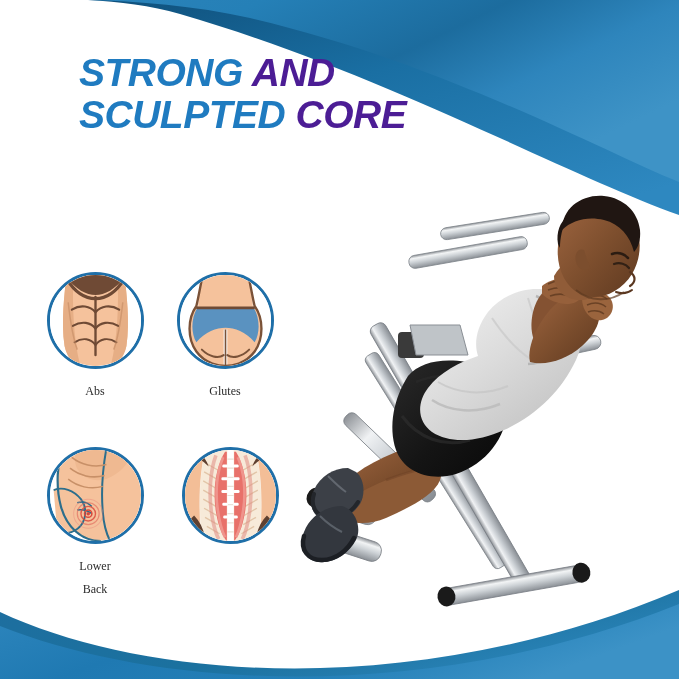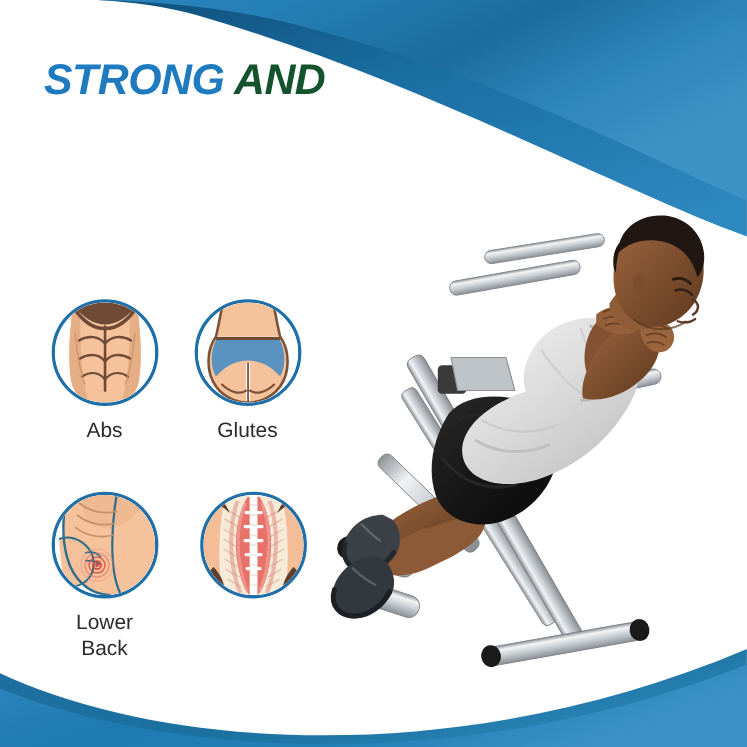--- a/index.html
+++ b/index.html
@@ -27,22 +27,22 @@
     left:40px; top:52px;
     width:430px;
     font-size:39px;
     line-height:42px;
     font-weight:bold;
     font-style:italic;
     letter-spacing:-0.5px;
     font-family:"Liberation Sans", sans-serif;
   }
   .hl-line { white-space:nowrap; display:block; }
-  .hl-blue { color:#1F7BC0; }
-  .hl-dark { color:#14532d; }
+  .hl-blue { color:#1F7BC0;margin-left:39px; }
+  .hl-dark { color:#4c1d95; }
 
   
   .subtitle {
     position:absolute;
     left:37px; top:170px;
     width:300px;
     font-size:20.5px;
     line-height:28px;
     color:#2b2b2b;
     font-weight:400;
@@ -61,25 +61,25 @@
   .icon-circle {
     width:97px; height:97px; border-radius:50%;
     border:3px solid #1F6FA8;
     overflow:hidden; position:relative;
     background:#ffffff;
     flex:none;
   }
   .icon-circle svg { display:block; width:100%; height:100%; }
   .icon-label {
     margin-top:11px;
-    font-size:19px;
+    font-size:12px;
     line-height:23px;
     color:#2b2b2b;
     text-align:center;
-    font-family:Liberation Sans, sans-serif;
+    font-family:Liberation Serif, serif;
     white-space:pre-line;
   }
 
   
   .photo {
     position:absolute;
     left:290px; top:150px;
     width:389px; height:500px;
     pointer-events:none;
   }
@@ -130,20 +130,24 @@
       <path d="M 0 626 C 160 690 430 704 679 604 L 679 679 L 0 679 Z" fill="url(#gradBottom)"></path>
 
       <path d="M 0 600 C 170 676 440 690 679 580 L 679 566 C 440 672 175 660 0 586 Z" fill="#ffffff" opacity="0.0"></path>
     </svg>
   </div>
 
   <h1 class="headline">
     <span class="hl-line">
       <span class="hl-blue">STRONG</span>
       <span class="hl-dark">AND</span>
+    </span>
+    <span class="hl-line">
+      <span class="hl-blue">SCULPTED</span>
+      <span class="hl-dark">CORE</span>
     </span>
   </h1>
 
 
   <div class="icon-grid">
 
     <div class="icon-row row1">
 
       <div class="icon-cell">
         <div class="icon-circle">

